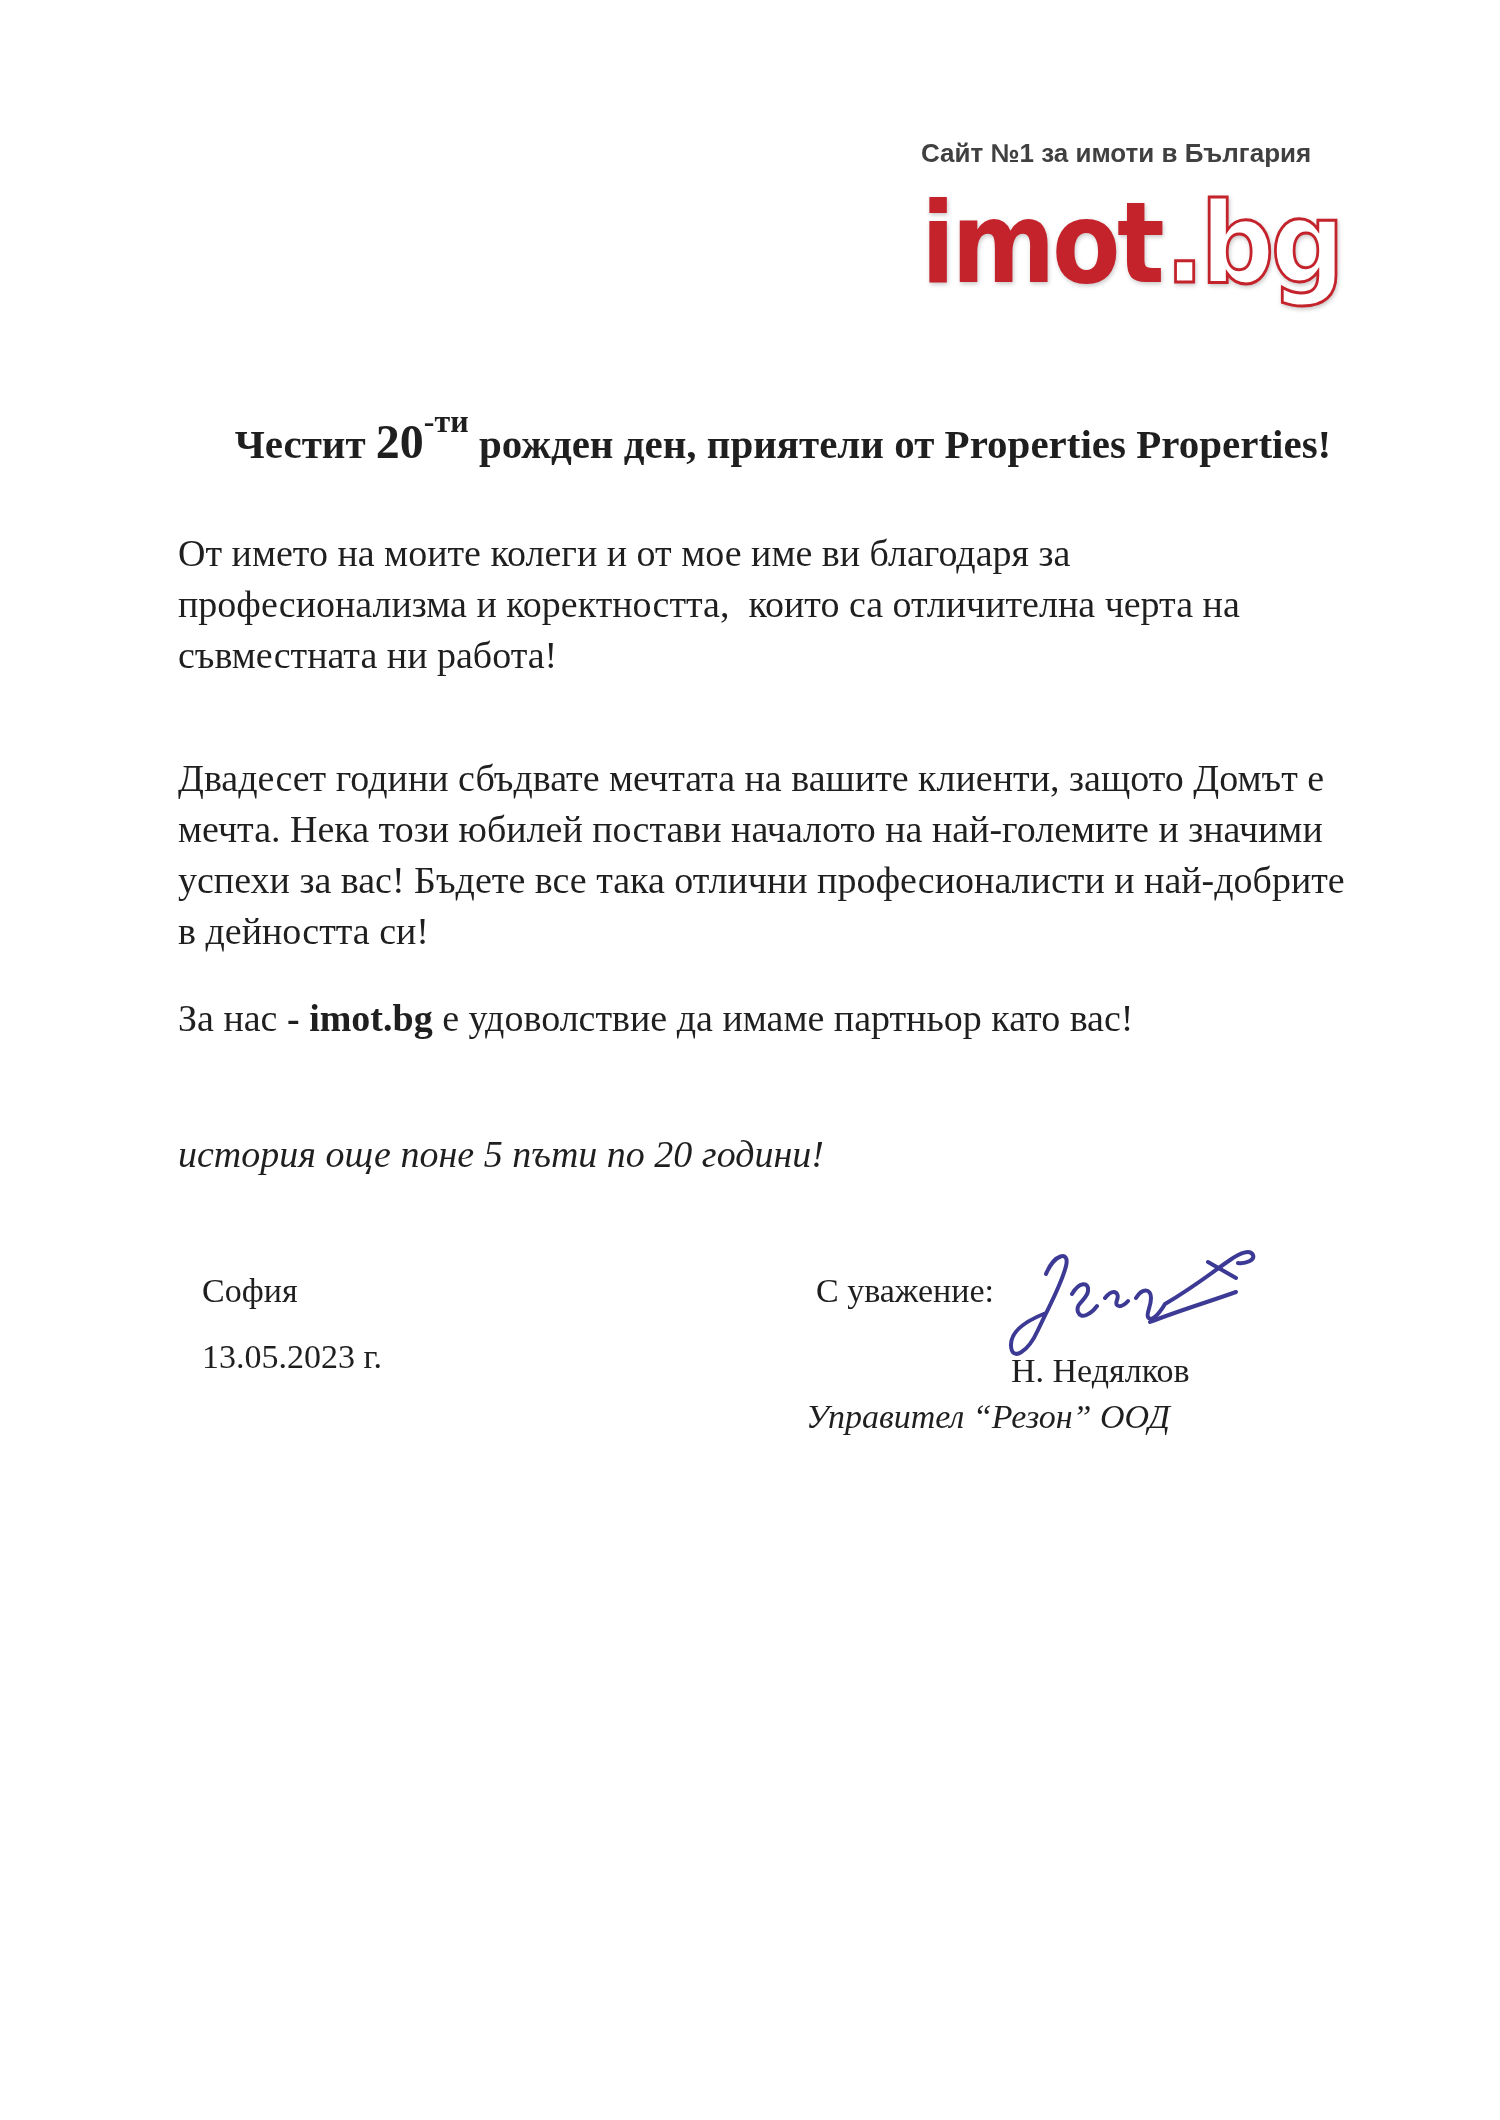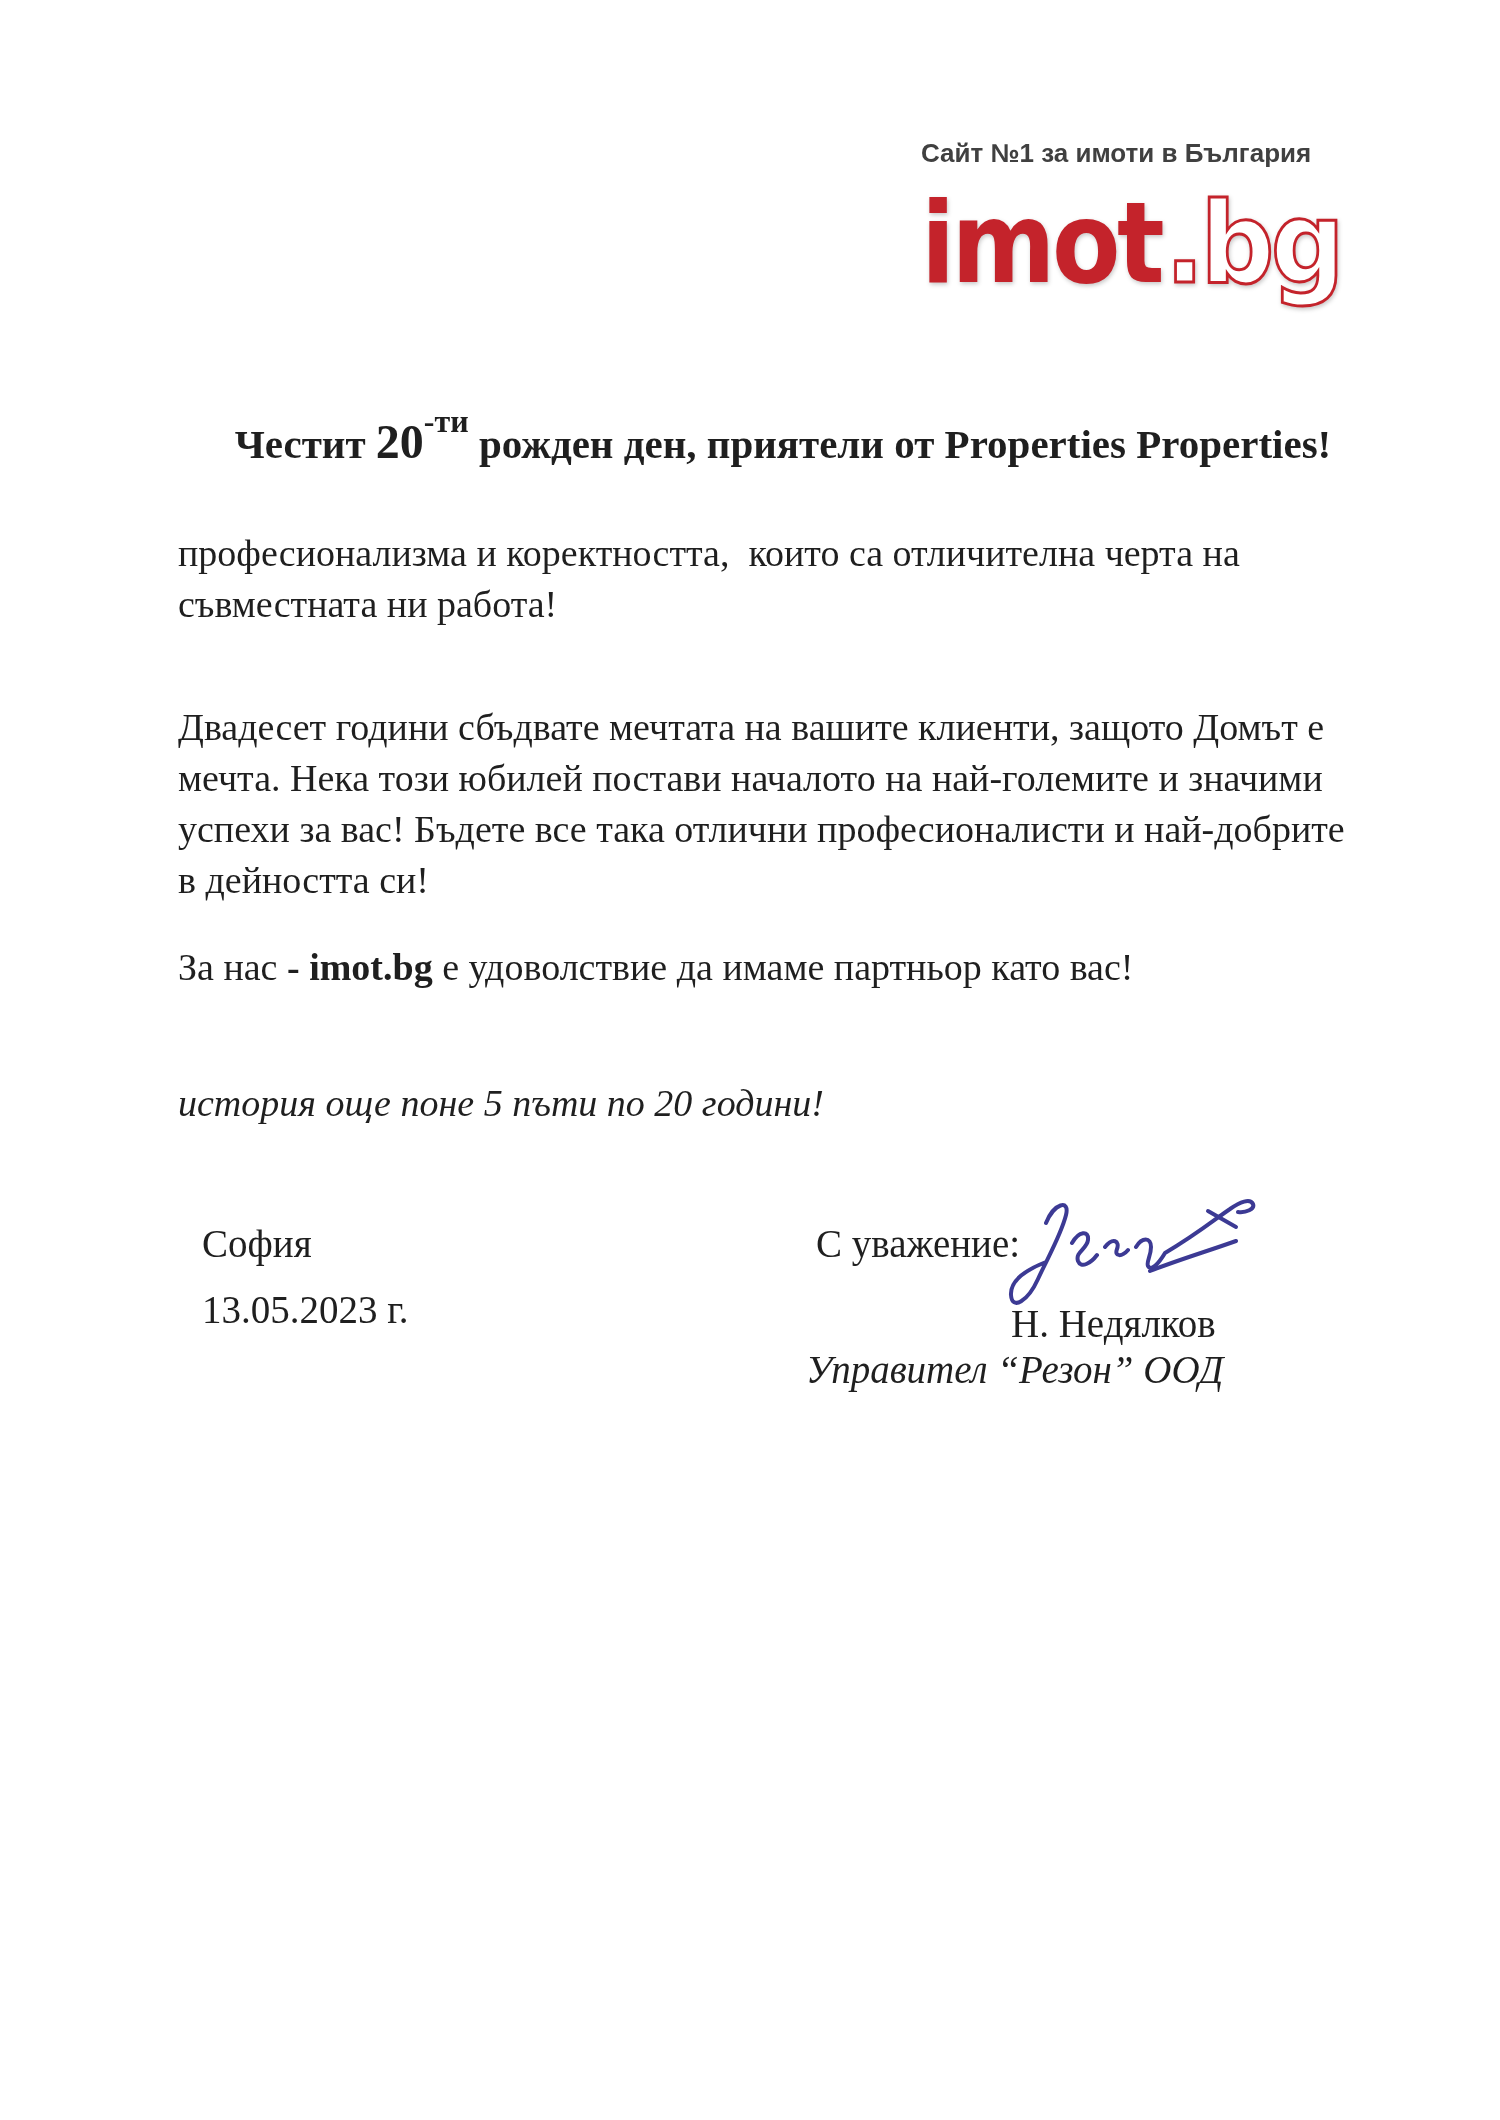--- a/index.html
+++ b/index.html
@@ -29,21 +29,21 @@
   .title .big{font-size:48px;}
   .title .sup{font-size:32px;vertical-align:26px;letter-spacing:0;}
   .para{font-size:38px;line-height:51px;}
   .line{white-space:pre;}
   .p1{margin-top:46px;}
   .p2{margin-top:72px;}
   .p3{margin-top:36px;white-space:pre;}
   .p3 .bold{font-weight:bold;}
   .p4{margin-top:85px;font-style:italic;}
   
-  .sig-row{position:relative;margin-top:74px;height:240px;font-size:39px;}
+  .sig-row{position:relative;margin-top:74px;height:240px;font-size:34px;}
   .sig-city{position:absolute;left:24px;top:18px;white-space:pre;}
   .sig-date{position:absolute;left:24px;top:84px;white-space:pre;}
   .sig-closing{position:absolute;left:638px;top:18px;white-space:pre;}
   .sig-scribble{position:absolute;left:824px;top:-20px;}
   .sig-name{position:absolute;left:833px;top:98px;white-space:pre;}
   .sig-role{position:absolute;left:628px;top:144px;font-style:italic;white-space:pre;}
 </style>
 </head>
 <body>
 
@@ -55,20 +55,21 @@
       <text x="0" y="110" font-size="112" letter-spacing="-4" fill="#c4232b" textLength="240" lengthAdjust="spacingAndGlyphs">imot</text>
       <text x="244" y="110" font-size="112" letter-spacing="-4" fill="#ffffff" stroke="#c4232b" stroke-width="3" textLength="176" lengthAdjust="spacingAndGlyphs">.bg</text>
     </svg>
   </div>
 
   <div class="content">
 
     <div class="title"><span>Честит </span><span class="big">20</span><span class="sup">-ти</span><span> рожден ден, приятели от Properties Properties!</span></div>
 
     <div class="para p1">
+      <div class="line">От името на моите колеги и от мое име ви благодаря за</div>
       <div class="line">професионализма и коректността,  които са отличителна черта на</div>
       <div class="line">съвместната ни работа!</div>
     </div>
 
     <div class="para p2">
       <div class="line">Двадесет години сбъдвате мечтата на вашите клиенти, защото Домът е</div>
       <div class="line">мечта. Нека този юбилей постави началото на най-големите и значими</div>
       <div class="line">успехи за вас! Бъдете все така отлични професионалисти и най-добрите</div>
       <div class="line">в дейността си!</div>
     </div>

